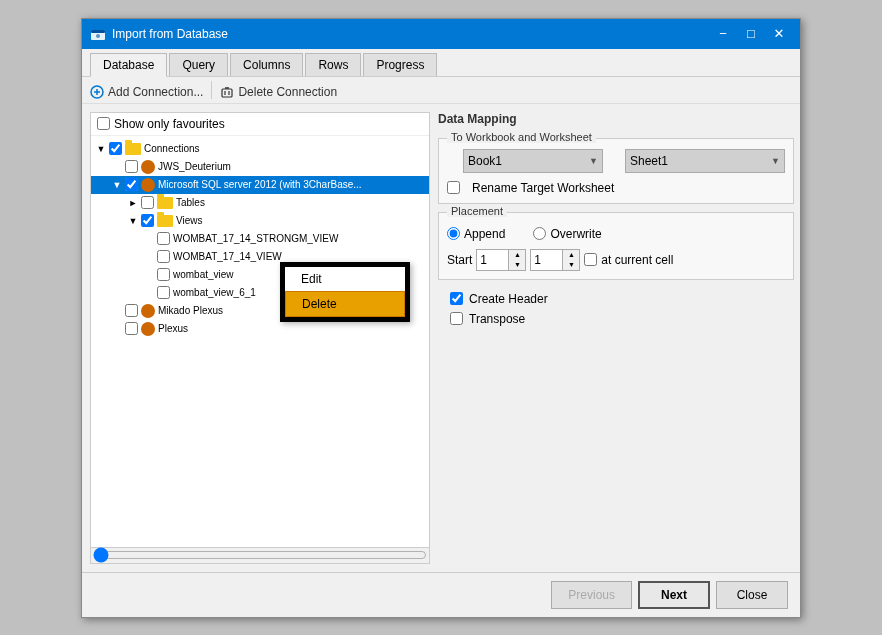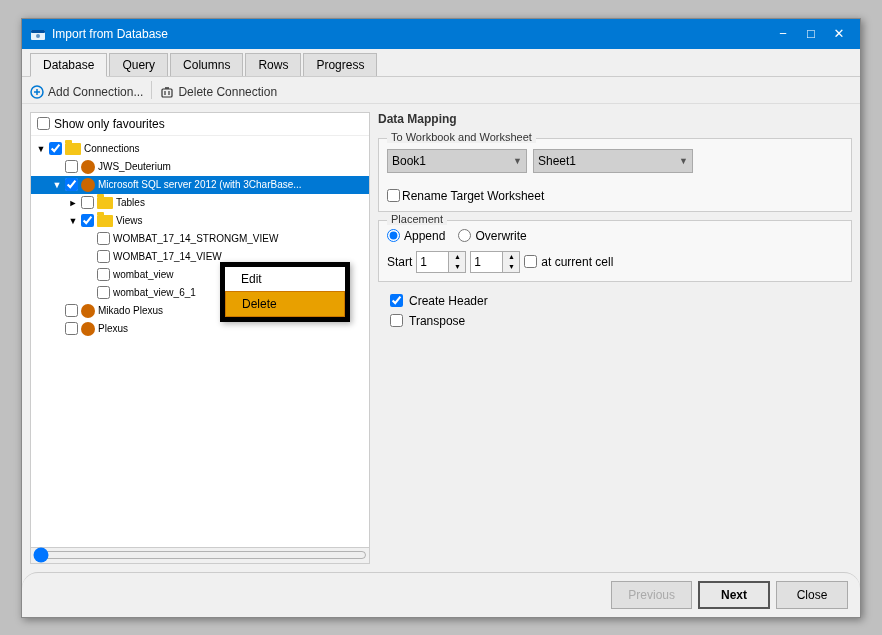--- a/index.html
+++ b/index.html
@@ -8,21 +8,21 @@
       font-family: 'Segoe UI', Tahoma, Arial, sans-serif;
       font-size: 12px;
       display: flex;
       align-items: center;
       justify-content: center;
       width: 882px;
       height: 635px;
       overflow: hidden;
     }
     .window {
-      width: 840px;
+      width: 720px;
       height: 600px;
       background: #f0f0f0;
       border: 1px solid #888;
       box-shadow: 2px 2px 8px rgba(0,0,0,0.4);
       display: flex;
       flex-direction: column;
     }
     .title-bar {
       background: #0078d4;
       color: white;
@@ -240,53 +240,54 @@
     .combo-box {
       border: 1px solid #aaa;
       background: #d0d0d0;
       padding: 2px 4px;
       font-size: 12px;
       display: flex;
       align-items: center;
       justify-content: space-between;
       cursor: pointer;
       height: 24px;
+      margin-left: 16px;
     }
     .combo-box.book { width: 140px; }
     .combo-box.sheet { width: 160px; }
     .combo-arrow {
       font-size: 9px;
       color: #555;
     }
     .rename-row {
       display: flex;
       align-items: center;
-      gap: 2px;
-      margin-top: 16px;
+      gap: 12px;
+      margin-top: 8px;
     }
     .placement-group {
       border: 1px solid #ccc;
       padding: 6px 8px 8px;
       position: relative;
       background: #f8f8f8;
     }
     .placement-title {
       position: absolute;
       top: -8px;
       left: 8px;
       background: #f0f0f0;
       padding: 0 4px;
       font-size: 11px;
       color: #333;
     }
     .radio-row {
       display: flex;
       align-items: center;
-      gap: 13px;
-      margin-top: 2px;
+      gap: 28px;
+      margin-top: 8px;
     }
     .radio-label {
       display: flex;
       align-items: center;
       gap: 4px;
     }
     .start-row {
       display: flex;
       align-items: center;
       gap: 4px;
@@ -337,21 +338,20 @@
       margin-left: 12px;
     }
     .footer {
       display: flex;
       justify-content: flex-end;
       padding: 8px 12px;
       border-top: 1px solid #ccc;
       gap: 6px;
       flex-shrink: 0;
       background: #f0f0f0;
-      border-radius: 16px;
     }
     .btn {
       padding: 5px 16px;
       border: 1px solid #aaa;
       background: #e0e0e0;
       font-size: 12px;
       cursor: pointer;
       min-width: 72px;
       text-align: center;
     }

